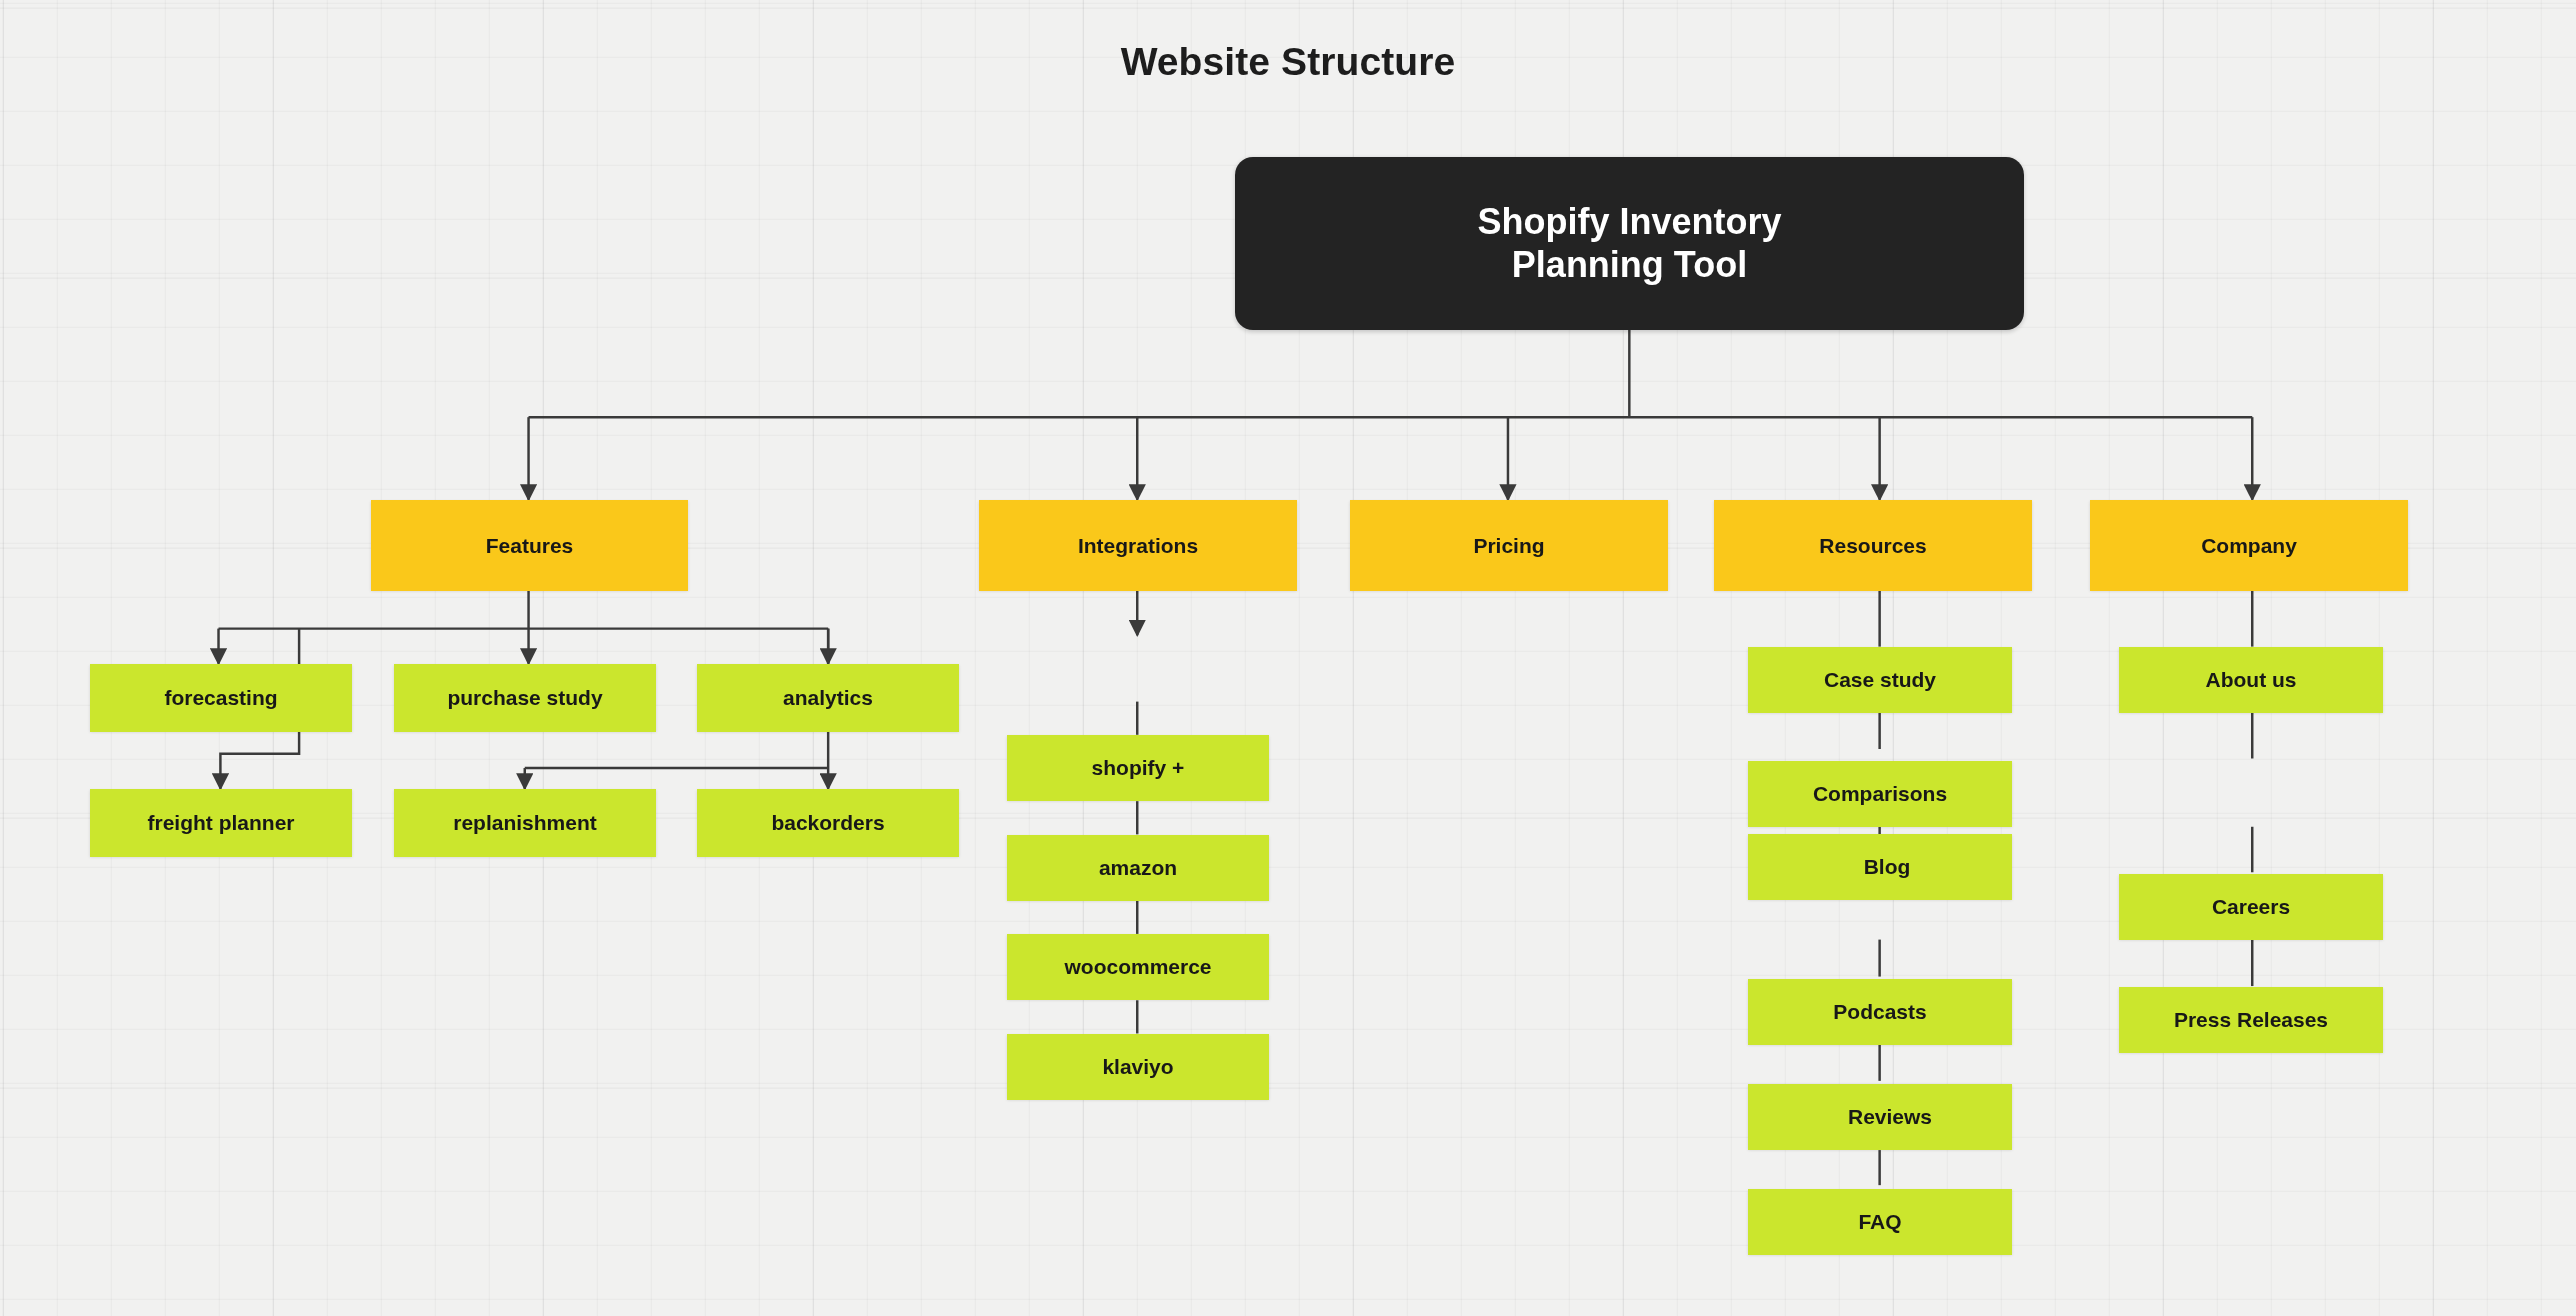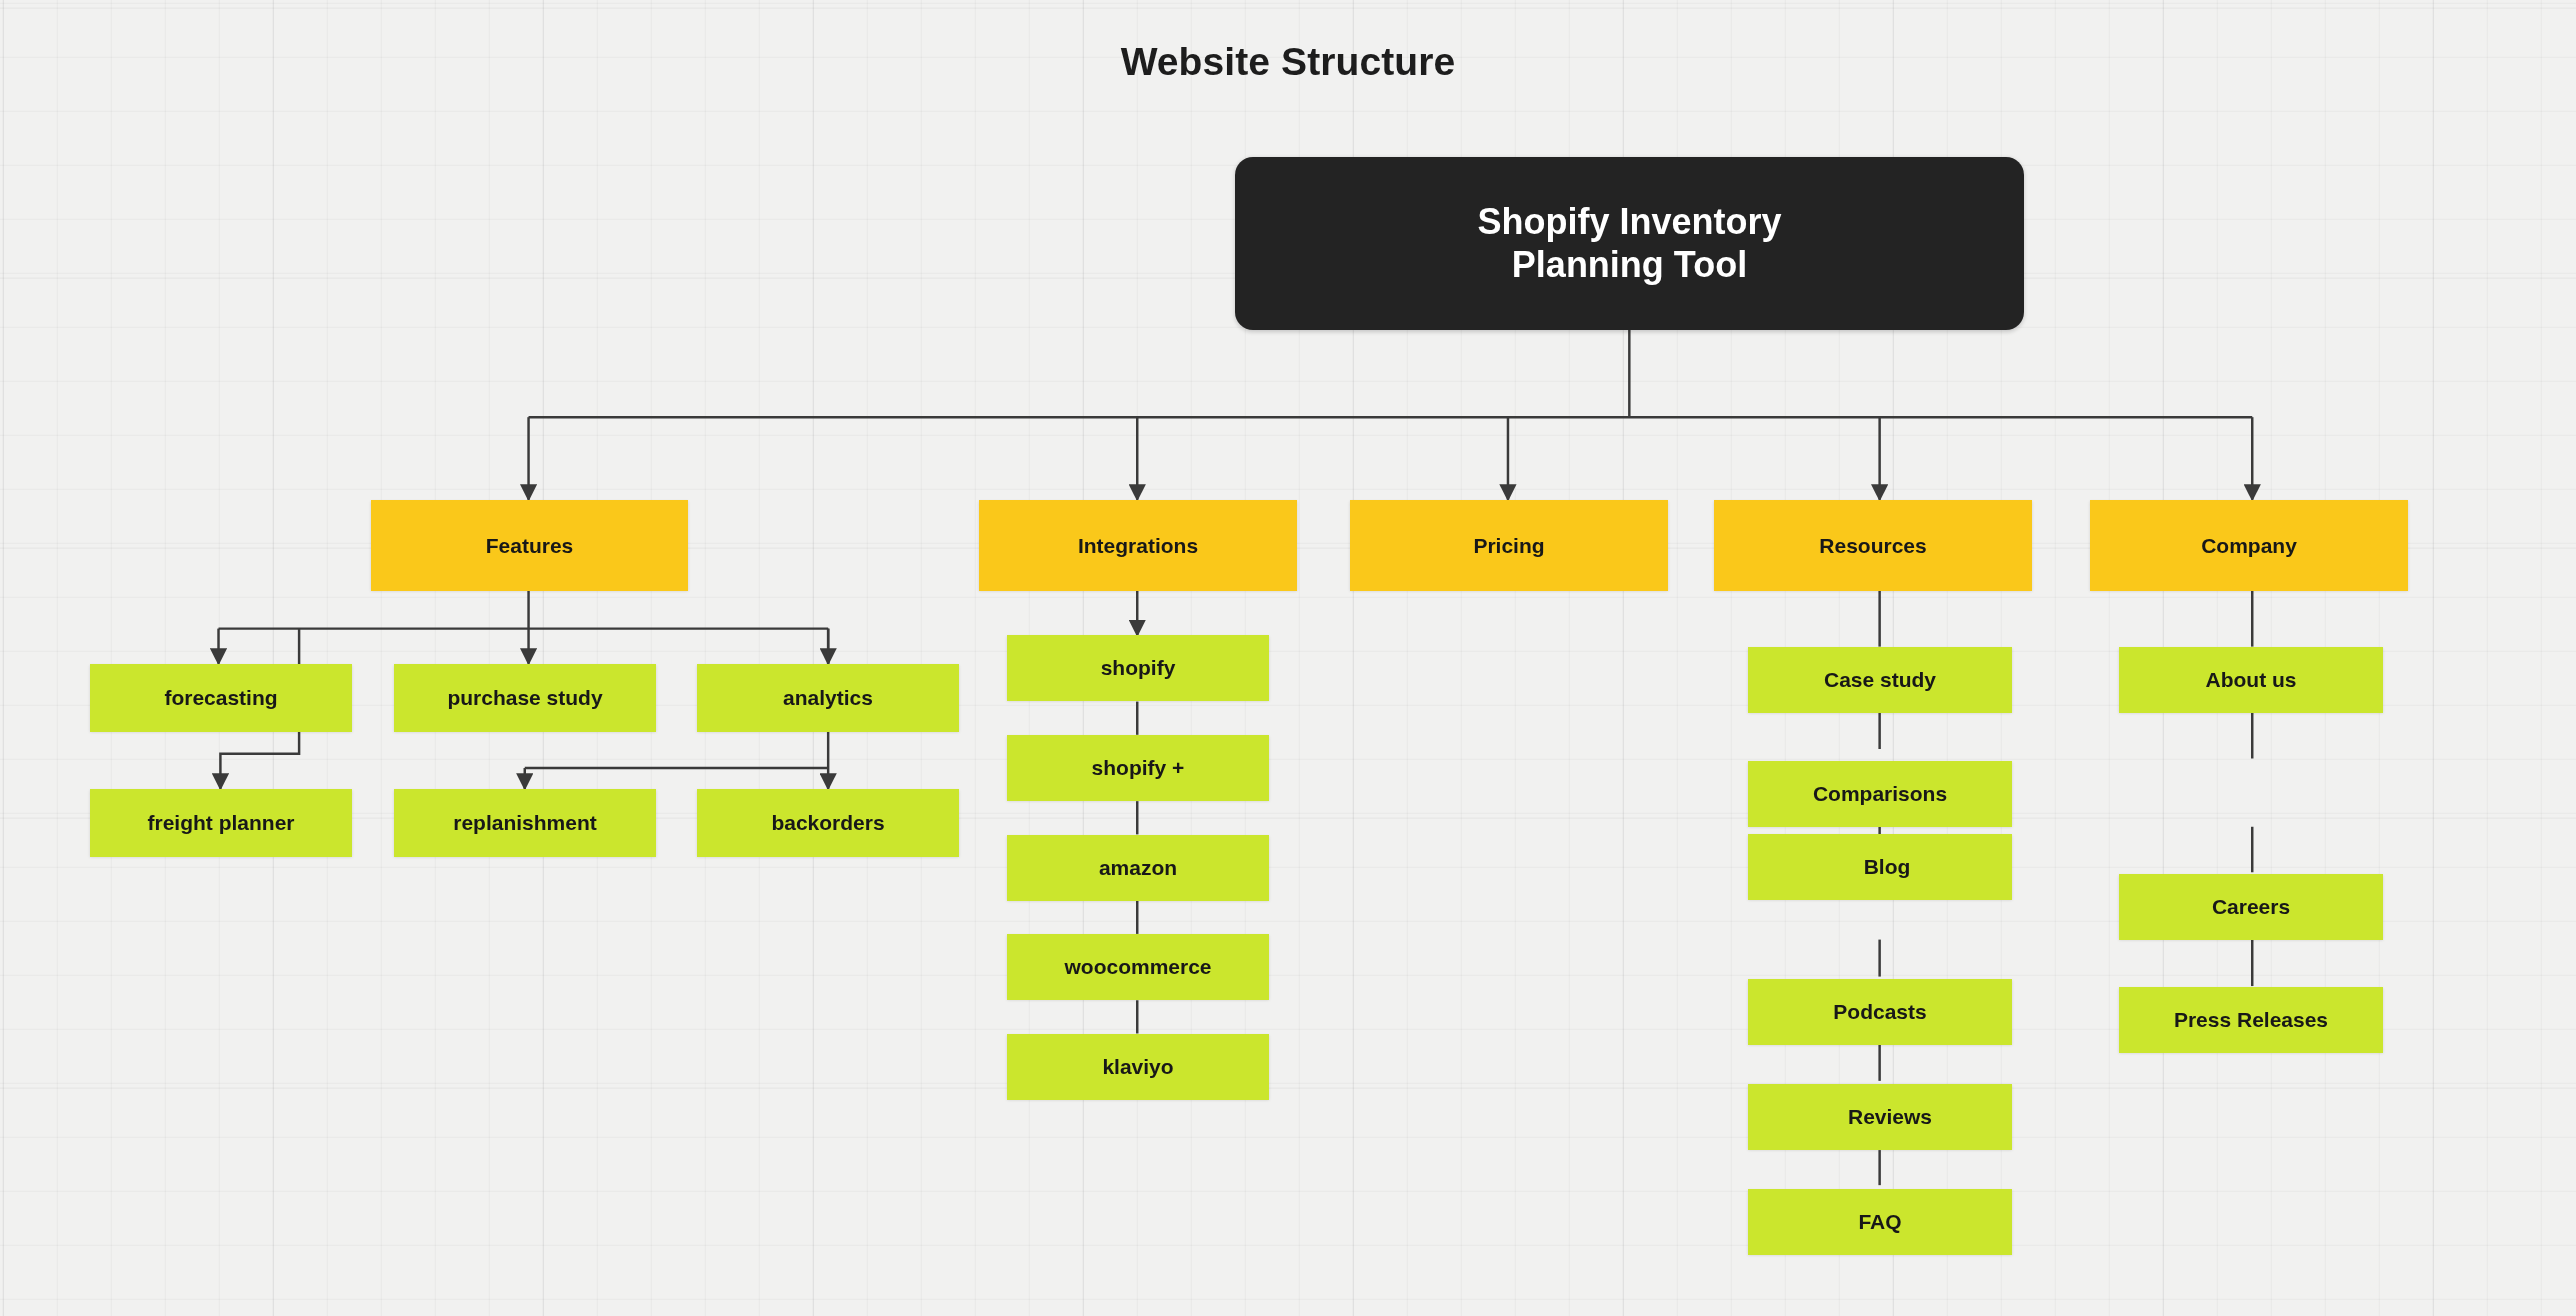--- a/index.html
+++ b/index.html
@@ -179,23 +179,20 @@
   <div class="node leaf" style="left:90px; top:789px; width:262px; height:68px;">
     <span>freight planner</span>
   </div>
   <div class="node leaf" style="left:394px; top:789px; width:262px; height:68px;">
     <span>replanishment</span>
   </div>
   <div class="node leaf" style="left:697px; top:789px; width:262px; height:68px;">
     <span>backorders</span>
   </div>
 
-  <div class="node leaf" style="left:1007px; top:635px; width:262px; height:66px;">
-    <span>shopify</span>
-  </div>
   <div class="node leaf" style="left:1007px; top:735px; width:262px; height:66px;">
     <span>shopify +</span>
   </div>
   <div class="node leaf" style="left:1007px; top:835px; width:262px; height:66px;">
     <span>amazon</span>
   </div>
   <div class="node leaf" style="left:1007px; top:934px; width:262px; height:66px;">
     <span>woocommerce</span>
   </div>
   <div class="node leaf" style="left:1007px; top:1034px; width:262px; height:66px;">

